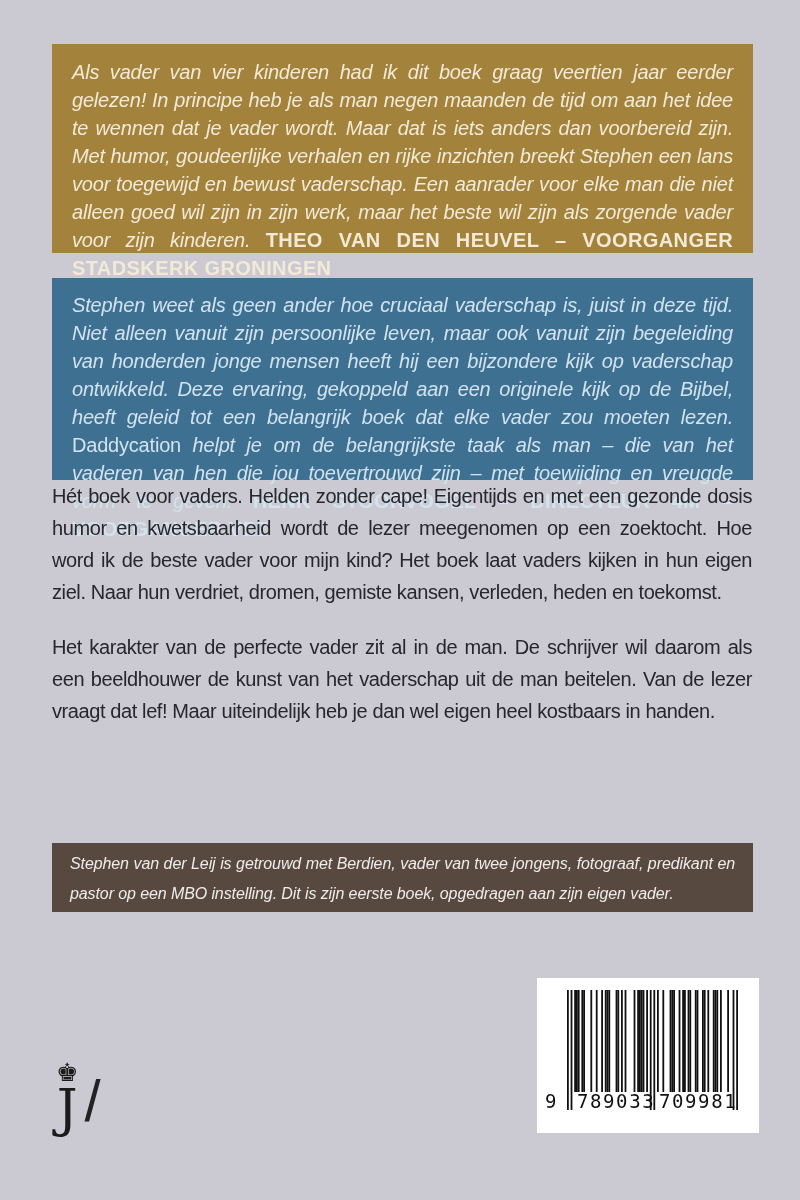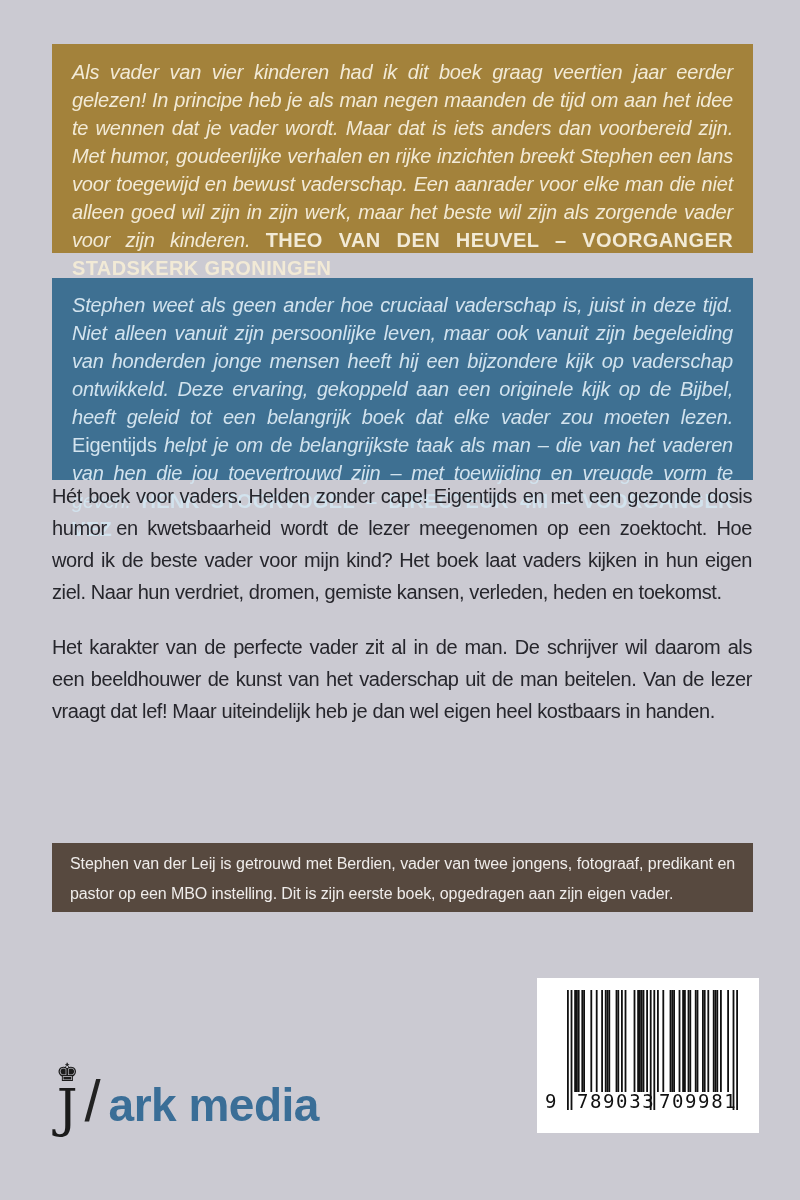--- a/index.html
+++ b/index.html
@@ -59,20 +59,21 @@
   .synopsis p{margin:0 0 23px;}
 
   
   .author-note{
     position:absolute;left:52px;top:843px;width:701px;height:69px;
     background:var(--taupe);color:var(--taupe-text);
     font-size:16px;line-height:30px;
     padding:6px 18px;
     letter-spacing:-0.1px;
     text-align:justify;
+    font-style:italic;
   }
 
   
   .web-strip{
     position:absolute;left:537px;top:948px;width:222px;height:30px;
     background:var(--blue);color:#ffffff;
     display:flex;align-items:center;justify-content:center;
     font-size:13.5px;font-weight:bold;letter-spacing:0.4px;
   }
   .barcode-white{
@@ -127,21 +128,21 @@
 
 <div class="page">
 
   <div class="endorse box-gold">
     <span class="q">Als vader van vier kinderen had ik dit boek graag veertien jaar eerder gelezen! In principe heb je als man negen maanden de tijd om aan het idee te wennen dat je vader wordt. Maar dat is iets anders dan voorbereid zijn. Met humor, goudeerlijke verhalen en rijke inzichten breekt Stephen een lans voor toegewijd en bewust vaderschap. Een aanrader voor elke man die niet alleen goed wil zijn in zijn werk, maar het beste wil zijn als zorgende vader voor zijn kinderen.</span>
     <span class="attr">THEO VAN DEN HEUVEL – VOORGANGER STADSKERK GRONINGEN</span>
   </div>
 
   <div class="endorse box-blue">
     <span class="q">Stephen weet als geen ander hoe cruciaal vaderschap is, juist in deze tijd. Niet alleen vanuit zijn persoonlijke leven, maar ook vanuit zijn begeleiding van honderden jonge mensen heeft hij een bijzondere kijk op vaderschap ontwikkeld. Deze ervaring, gekoppeld aan een originele kijk op de Bijbel, heeft geleid tot een belangrijk boek dat elke vader zou moeten lezen.</span>
-    <span class="book-title-inline">Eigentijds</span>
+    <span class="book-title-inline">Daddycation</span>
     <span class="q">helpt je om de belangrijkste taak als man – die van het vaderen van hen die jou toevertrouwd zijn – met toewijding en vreugde vorm te geven.</span>
     <span class="attr">HENK STOORVOGEL – DIRECTEUR 4M – VOORGANGER VEZ</span>
   </div>
 
   <div class="synopsis">
     <p>Hét boek voor vaders. Helden zonder cape! Eigentijds en met een gezonde dosis humor en kwetsbaarheid wordt de lezer meegenomen op een zoektocht. Hoe word ik de beste vader voor mijn kind? Het boek laat vaders kijken in hun eigen ziel. Naar hun verdriet, dromen, gemiste kansen, verleden, heden en toekomst.</p>
     <p>Het karakter van de perfecte vader zit al in de man. De schrijver wil daarom als een beeldhouwer de kunst van het vaderschap uit de man beitelen. Van de lezer vraagt dat lef! Maar uiteindelijk heb je dan wel eigen heel kostbaars in handen.</p>
   </div>
 
   <div class="author-note">
@@ -205,16 +206,15 @@
       <span class="isbn-g2">709981</span>
     </div>
   </div>
 
   <div class="logo">
     <div class="monogram">
       <span class="crown">♚</span>
       <span class="j">J</span>
     </div>
     <span class="slash">/</span>
-    <span class="pubname">ark media</span>
   </div>
 
 </div>
 
 </body></html>

